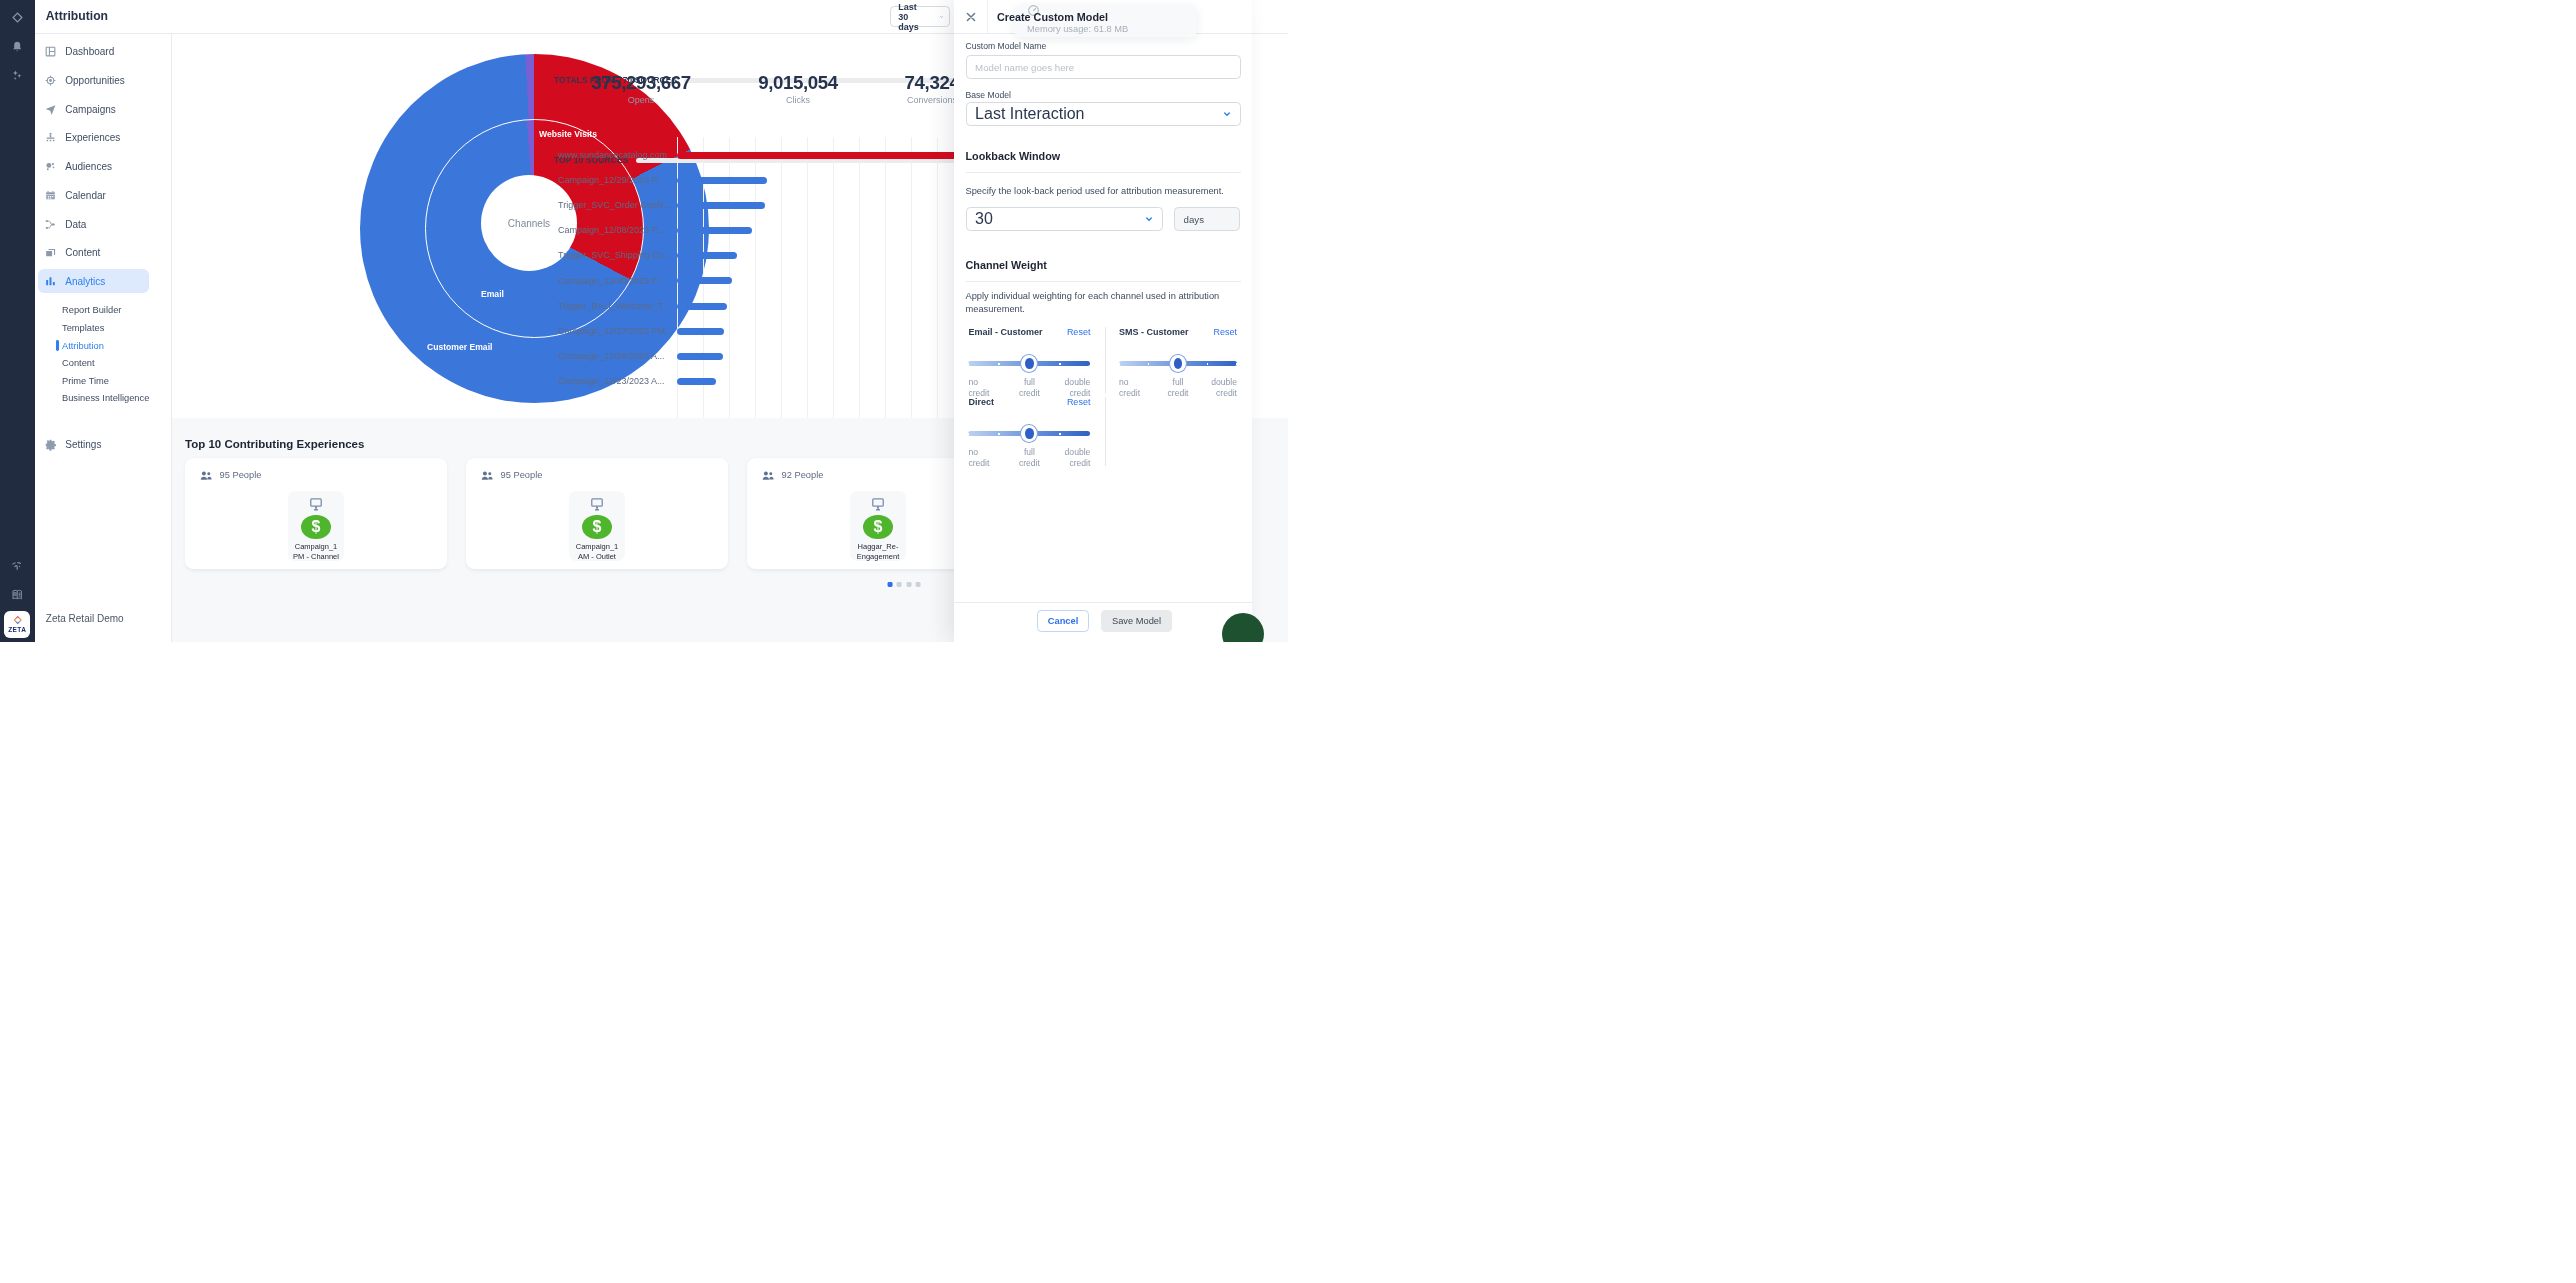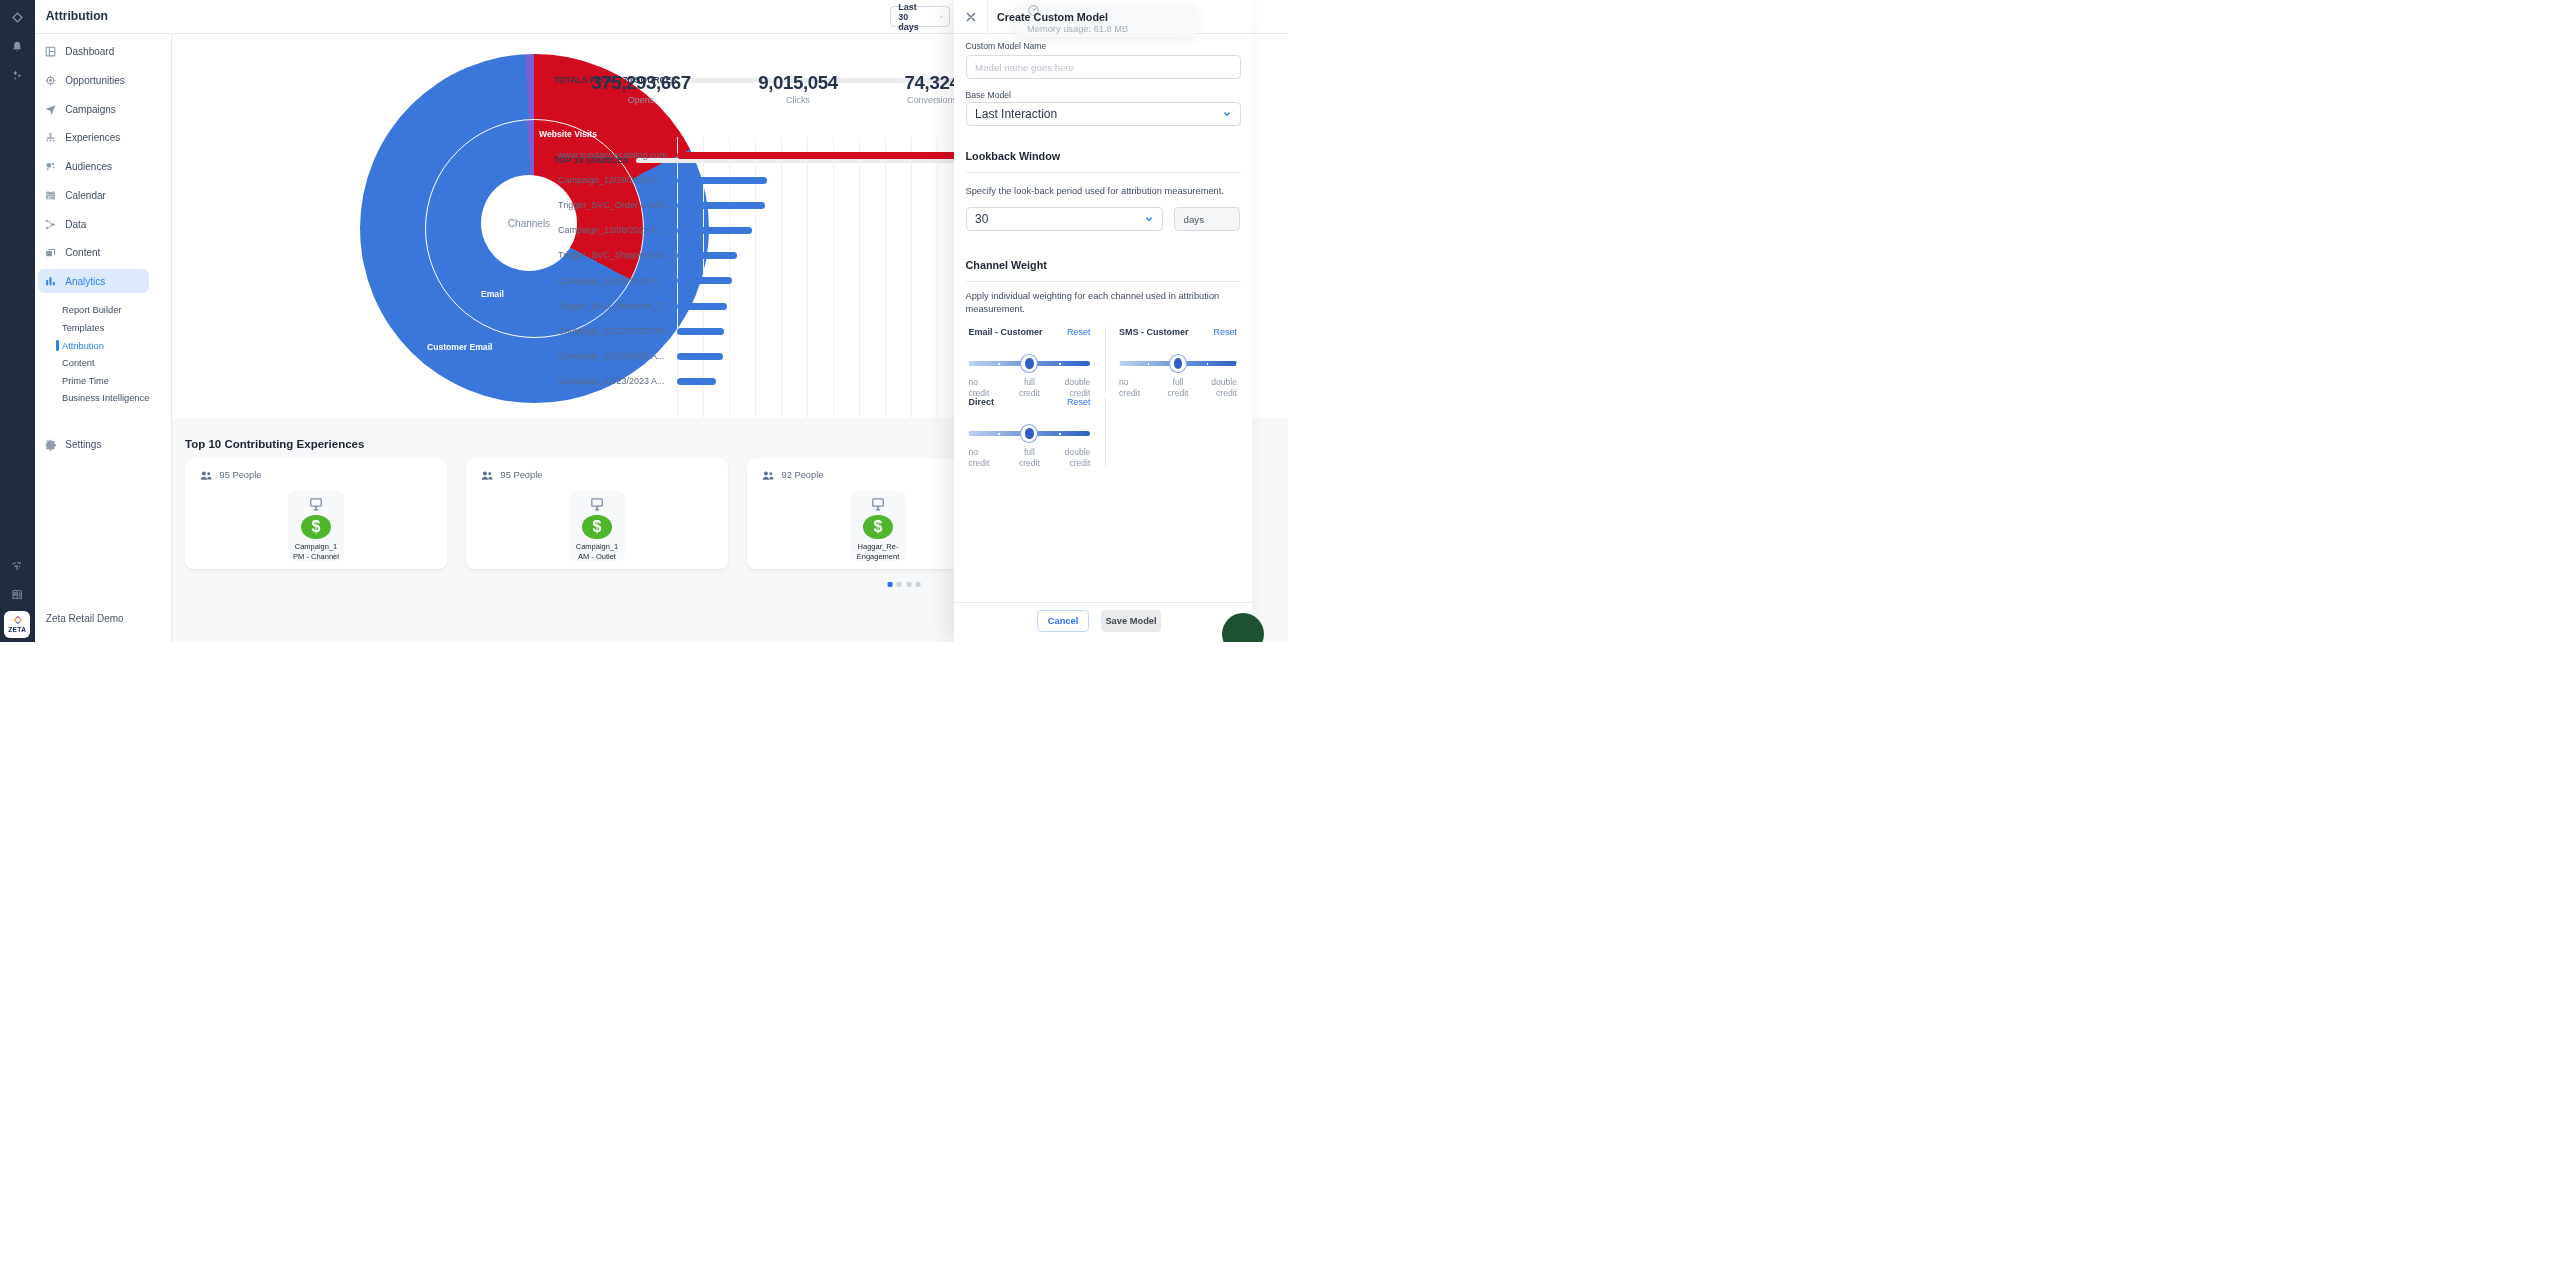--- a/index.html
+++ b/index.html
@@ -89,21 +89,21 @@
              border-radius:7.2px; box-shadow:0 2.9px 10px rgba(40,50,70,.08); display:flex; align-items:flex-start; gap:6.5px;
              padding-left:13px; z-index:3;flex-direction:column; }
   .mem-tip .gico { color:#b3bac4; display:flex; }
   .mem-tip .mtxt { font-size:9.3px; color:#a8afba; }
 
   .plabel { position:absolute; left:11.5px; font-size:8.6px; color:#3c4a5f; }
   .pinput { position:absolute; left:11.5px; width:275px; height:24.4px; border:0.7px solid #d7dbe0; border-radius:4.3px;
             padding:0 8.6px; font-size:9.7px; font-family:"Liberation Sans",sans-serif; color:#2b3850; background:#fff; }
   .pinput::placeholder { color:#b9bfc9; }
   .pselect { position:absolute; left:11.5px; width:275px; height:24.4px; border:0.7px solid #d7dbe0; border-radius:4.3px; background:#fff;
-             display:flex; align-items:center; justify-content:space-between; padding:0 8.6px; font-size:12px; color:#2b3850; cursor:pointer; }
+             display:flex; align-items:center; justify-content:space-between; padding:0 8.6px; font-size:16px; color:#2b3850; cursor:pointer; }
   .sec-title { position:absolute; left:11.5px; font-size:10.8px; font-weight:bold; color:#1d2433; }
   .pdivider { position:absolute; left:11.5px; width:275px; border-top:0.7px solid #e8eaed; }
   .ppara { position:absolute; left:11.5px; width:275px; font-size:9.3px; color:#3f4c60; line-height:1.4; }
   .unit-box { position:absolute; left:220px; width:66px; height:24.4px; background:#f5f6f8; border:0.7px solid #d7dbe0; border-radius:4.3px;
               display:flex; align-items:center; padding-left:8.6px; font-size:9.7px; color:#45505f; }
 
   .slider-block { position:absolute; width:122px; }
   .sb-head { display:flex; justify-content:space-between; align-items:center; }
   .sb-label { font-size:9px; font-weight:bold; color:#2b3850; }
   .sb-reset { font-size:9px; color:#2f6fed; cursor:pointer; text-decoration:none; }
@@ -116,22 +116,22 @@
   .sb-handle::after { content:""; width:8.6px; height:10.8px; border-radius:50%; background:#2f5fc6; }
   .sb-scale { display:flex; justify-content:space-between; margin-top:4.3px; }
   .sb-scale span { font-size:8.6px; color:#8c98a9; line-height:1.3; width:32px; }
   .sb-scale span:nth-child(2) { text-align:center; }
   .sb-scale span:nth-child(3) { text-align:right; }
   .col-sep { position:absolute; border-left:0.7px solid #e4e7eb; }
 
   .panel-footer { position:absolute; left:0; bottom:0; width:298px; height:40px; border-top:0.7px solid #e8eaee; background:#fff; }
   .btn-cancel { position:absolute; left:83px; top:7.2px; width:52px; height:21.6px; border:0.7px solid #bcd7f7; border-radius:4.3px;
                 background:#fff; color:#2f6fed; font-size:9.3px; font-weight:bold; font-family:"Liberation Sans",sans-serif; cursor:pointer; }
-  .btn-save { position:absolute; left:147px; top:7.2px; width:60px; height:21.6px; border:none; border-radius:4.3px;
-              background:#e9eaec; color:#3f4752; font-size:9.3px; font-weight:bold; font-family:"Liberation Sans",sans-serif; cursor:pointer; }
+  .btn-save { position:absolute; left:147px; top:7.2px; width:71px; height:21.6px; border:none; border-radius:4.3px;
+              background:#e9eaec; color:#3f4752; font-size:9.3px; font-weight:normal; font-family:"Liberation Sans",sans-serif; cursor:pointer; }
   .chat-bubble { position:absolute; right:-11.5px; bottom:-13px; width:42px; height:42px; border-radius:50%; background:#1d5130; z-index:25; cursor:pointer; }
 </style>
 </head>
 <body>
 
 <div class="rail">
   <span class="ricon" style="top:8.6px">
     <svg width="17" height="17" viewBox="0 0 24 24" fill="none" stroke="currentColor" stroke-width="1.8">
         <rect x="7.6" y="7.6" width="8.8" height="8.8" transform="rotate(45 12 12)"></rect>
       </svg>

